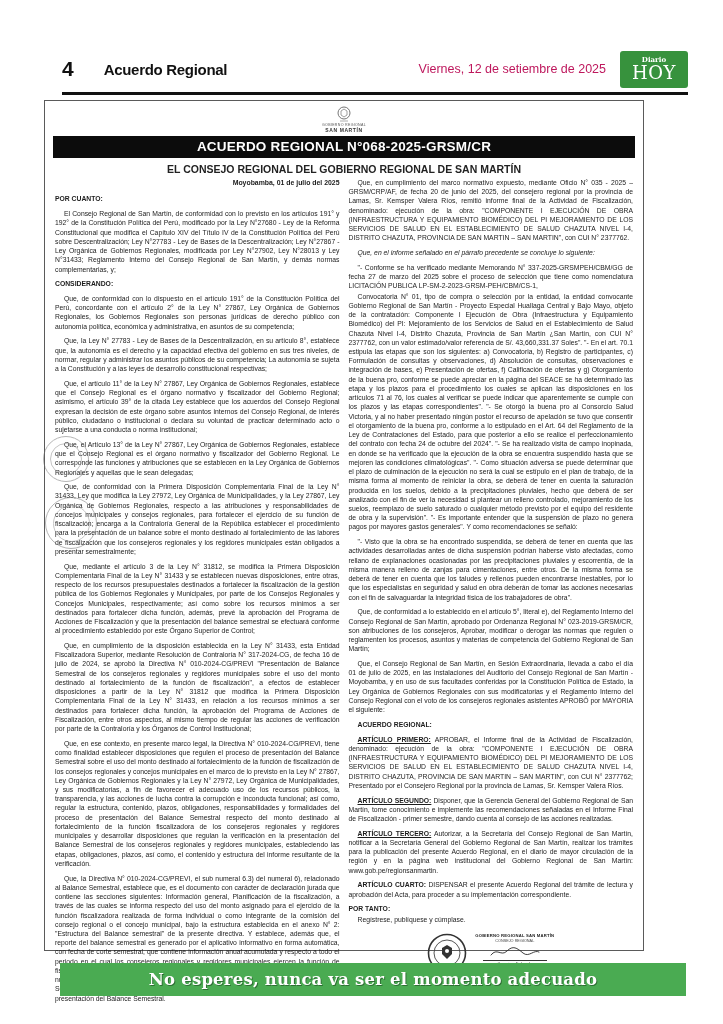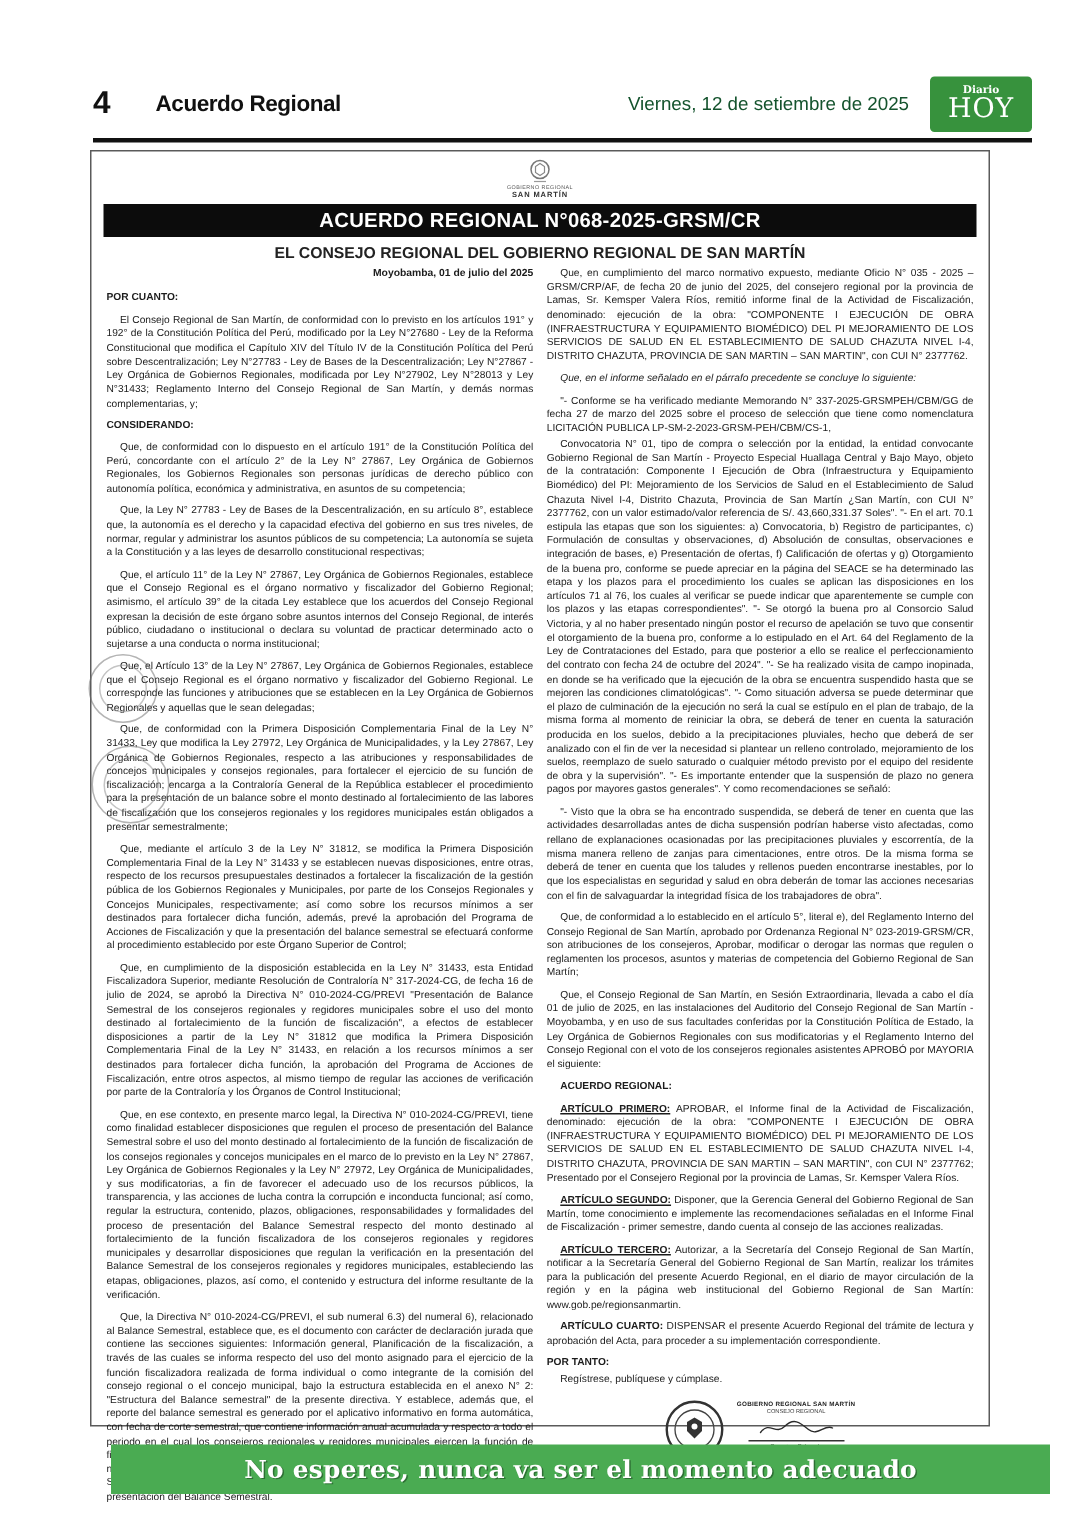--- a/index.html
+++ b/index.html
@@ -6,27 +6,27 @@
   body{
     width:723px;height:1024px;position:relative;overflow:hidden;
     background:#ffffff;color:#1a1a1a;
     font-family:"Liberation Sans", sans-serif;
   }
   
   .np-header{position:absolute;top:48px;left:62px;width:626px;height:42px;display:flex;align-items:center;}
   .np-pageno{font-size:21px;font-weight:bold;color:#111;}
   .np-section{font-size:15px;font-weight:bold;color:#111;margin-left:30px;letter-spacing:-.3px;}
   .np-spacer{flex:1;}
-  .np-date{font-size:12.5px;color:#14532d;margin-right:14px;}
+  .np-date{font-size:12.5px;color:#be185d;margin-right:14px;}
   .np-logo{width:68px;height:37px;background:#37923d;border-radius:3px;display:flex;flex-direction:column;align-items:center;justify-content:center;color:#fff;}
   .np-logo .t{font-size:7px;font-weight:bold;font-family:"DejaVu Serif",serif;line-height:1;}
   .np-logo .m{font-size:18px;font-weight:normal;font-family:"DejaVu Serif",serif;line-height:1;margin-top:1px;letter-spacing:.5px;}
   .np-rule{position:absolute;top:92px;left:62px;width:626px;height:3px;background:#111;}
   
-  .docbox{position:absolute;top:100px;left:60px;width:600px;height:851px;border:1.4px solid #5a5a5a;box-sizing:border-box;padding:5px 8px 0;background:#fff;}
+  .docbox{position:absolute;top:100px;left:44px;width:600px;height:851px;border:1.4px solid #5a5a5a;box-sizing:border-box;padding:5px 8px 0;background:#fff;}
   .emblem-wrap{text-align:center;line-height:1.05;}
   .emblem-wrap svg{display:block;margin:0 auto;}
   .emblem-cap1{font-size:3.6px;color:#555;letter-spacing:.3px;}
   .emblem-cap2{font-size:5px;color:#333;font-weight:bold;letter-spacing:.6px;}
   .titlebar{margin-top:3px;background:#0c0c0c;color:#fff;text-align:center;font-size:13.5px;font-weight:bold;padding:3px 0 4px;letter-spacing:.2px;}
   .subtitle{text-align:center;font-size:10.5px;font-weight:bold;margin:5px 0 3px;color:#222;}
   .cols{display:flex;gap:9px;padding:0 2px;margin-top:1px;}
   .col{flex:1;font-size:6.8px;line-height:1.36;text-align:justify;color:#1c1c1c;}
   .para{margin:0 0 5.5px;}
   .ind{text-indent:9px;}
@@ -41,21 +41,21 @@
   .wm2{top:396px;left:0px;width:52px;height:52px;}
   
   .sealrow{display:flex;justify-content:center;align-items:flex-start;gap:8px;margin-top:9px;}
   .sealtxt{text-align:center;color:#222;}
   .seal-org{font-size:4.2px;font-weight:bold;letter-spacing:.2px;}
   .seal-unit{font-size:3.8px;color:#444;}
   .sig-svg{display:block;margin:1px auto 0;}
   .sig-rule{width:64px;border-top:.8px solid #333;margin:1px auto 0;}
   .sig-title{font-size:3.8px;color:#333;margin-top:1px;}
   
-  .banner{position:absolute;top:963px;left:74px;width:626px;height:33px;background:#4aab52;display:flex;align-items:center;justify-content:center;}
+  .banner{position:absolute;top:963px;left:60px;width:626px;height:33px;background:#4aab52;display:flex;align-items:center;justify-content:center;}
   .banner span{color:#fff;font-family:"DejaVu Serif",serif;font-weight:bold;font-size:16.5px;letter-spacing:.2px;text-shadow:1px 1px 0 #2e6f34;}
 </style>
 </head>
 <body>
 
 <div class="np-header">
   <span class="np-pageno">4</span>
   <span class="np-section">Acuerdo Regional</span>
   <span class="np-spacer"></span>
   <span class="np-date">Viernes, 12 de setiembre de 2025</span>

